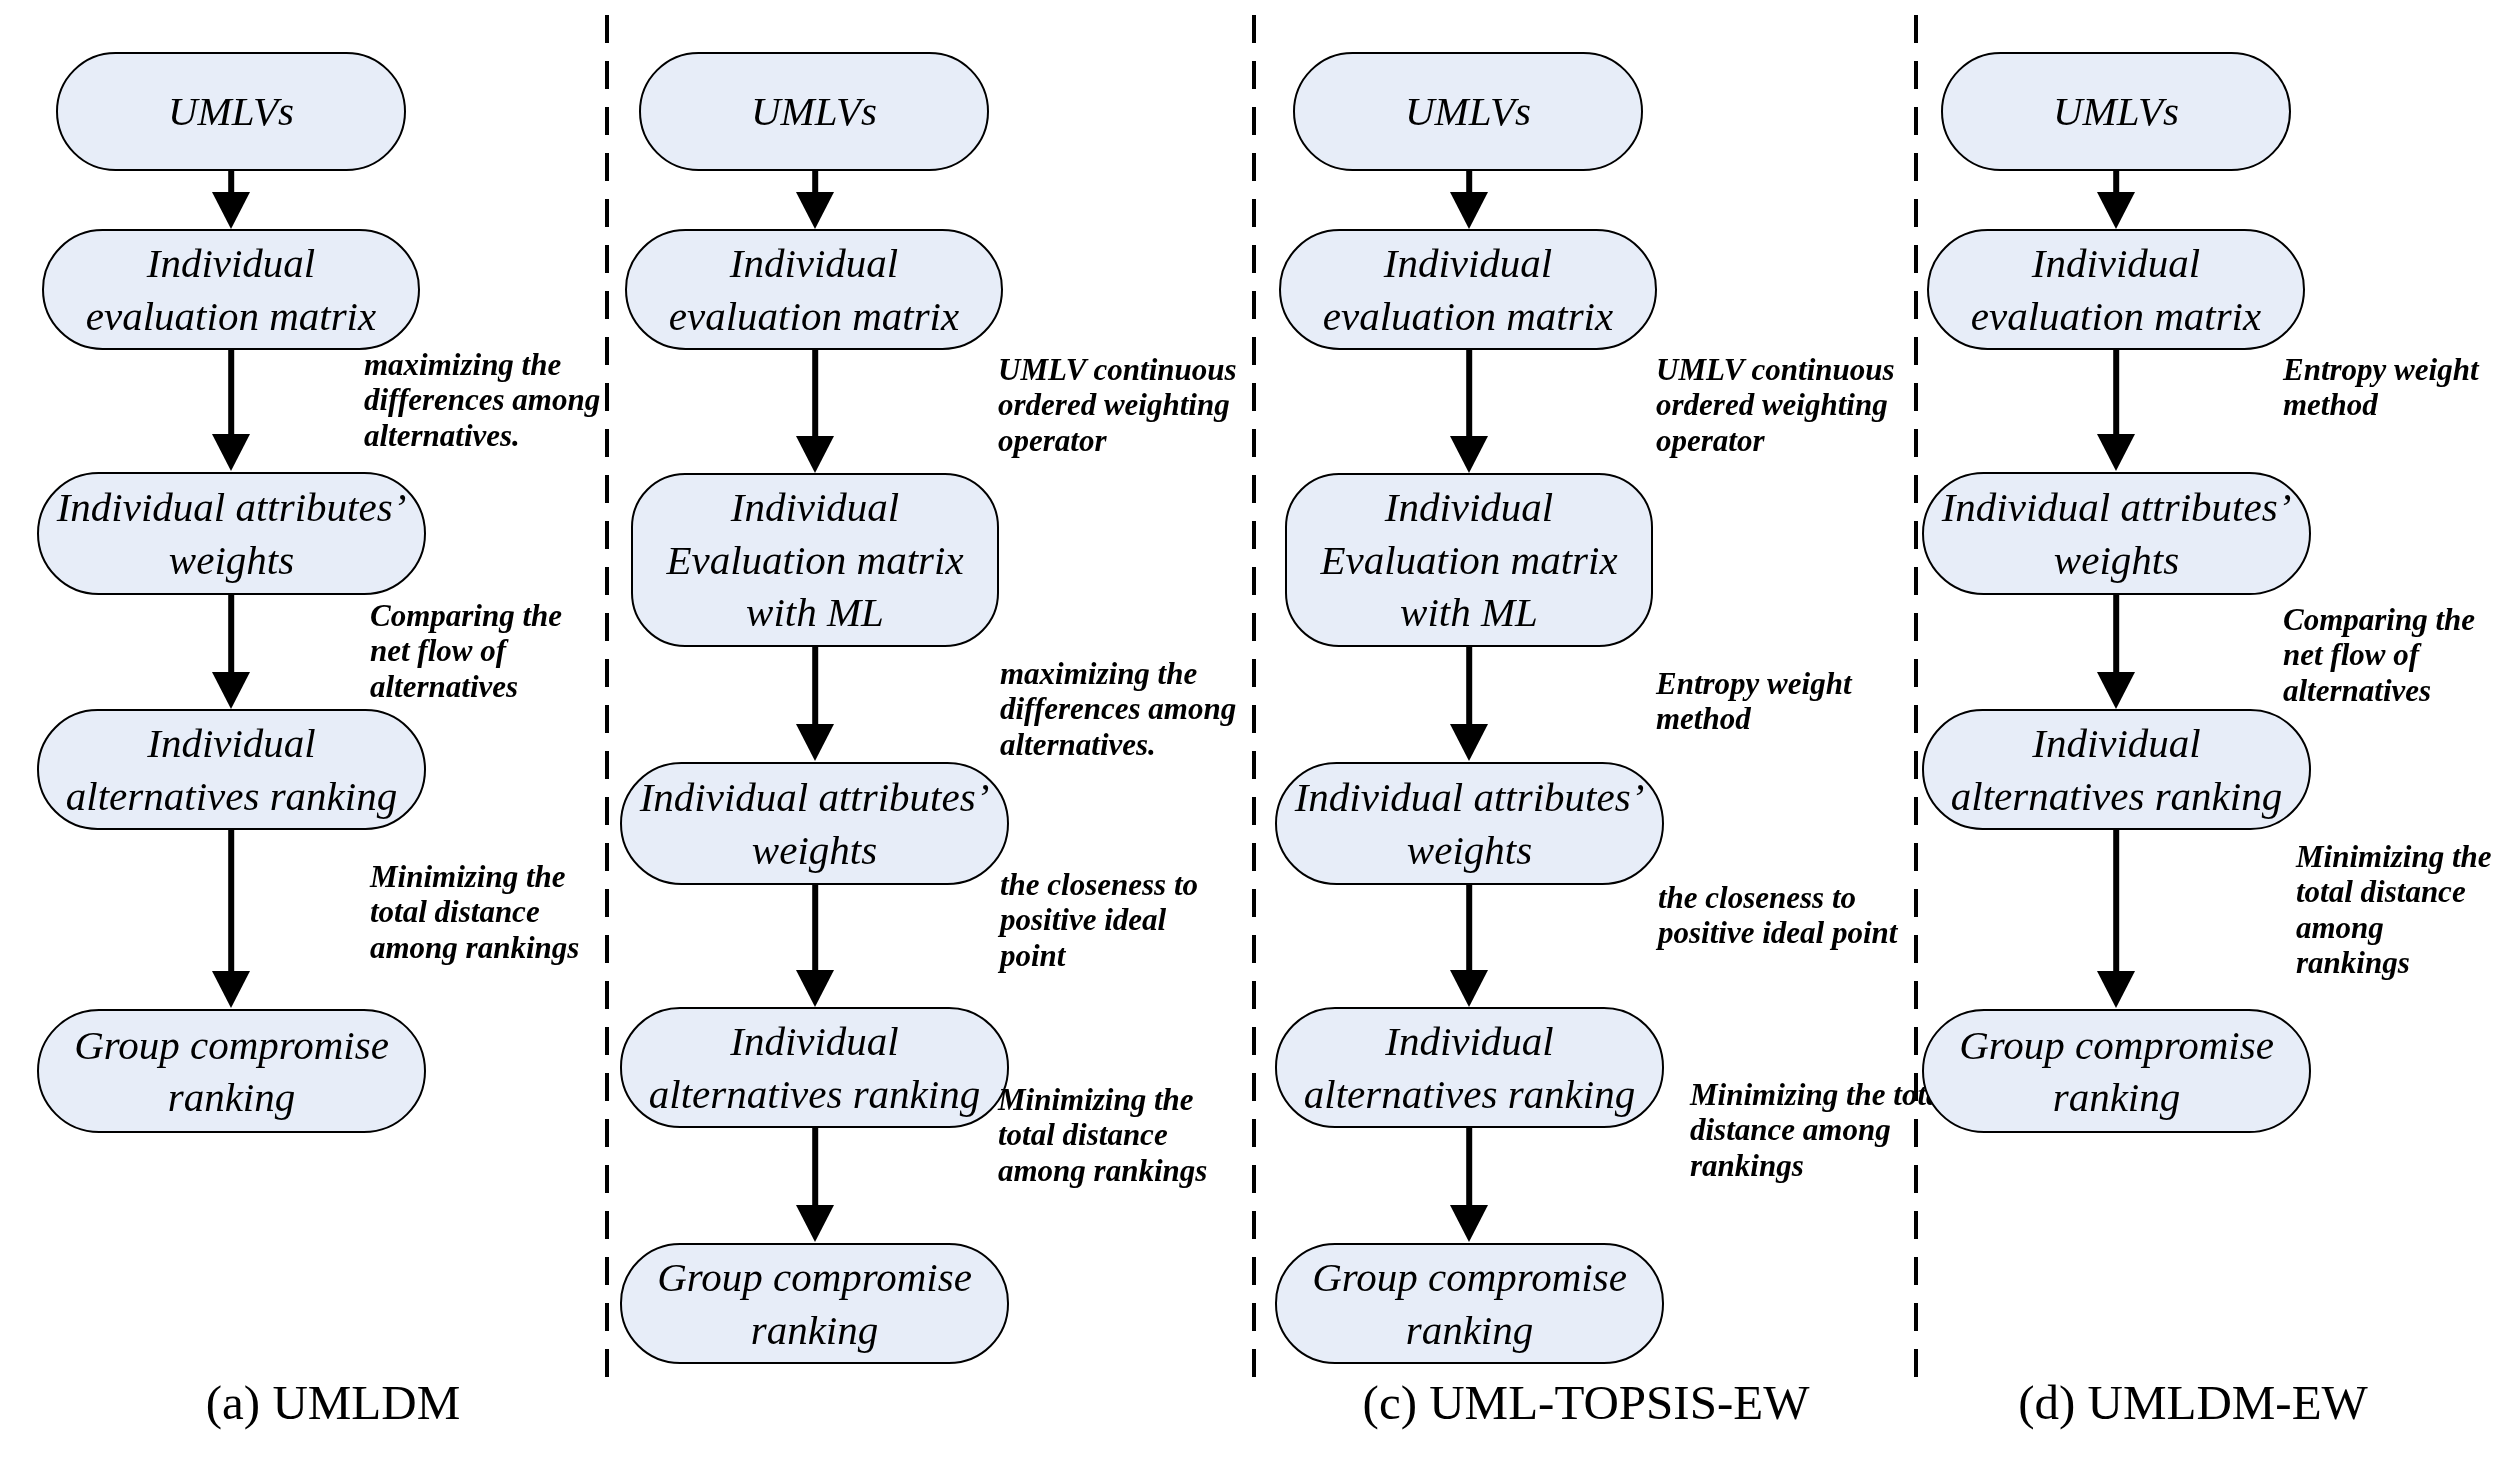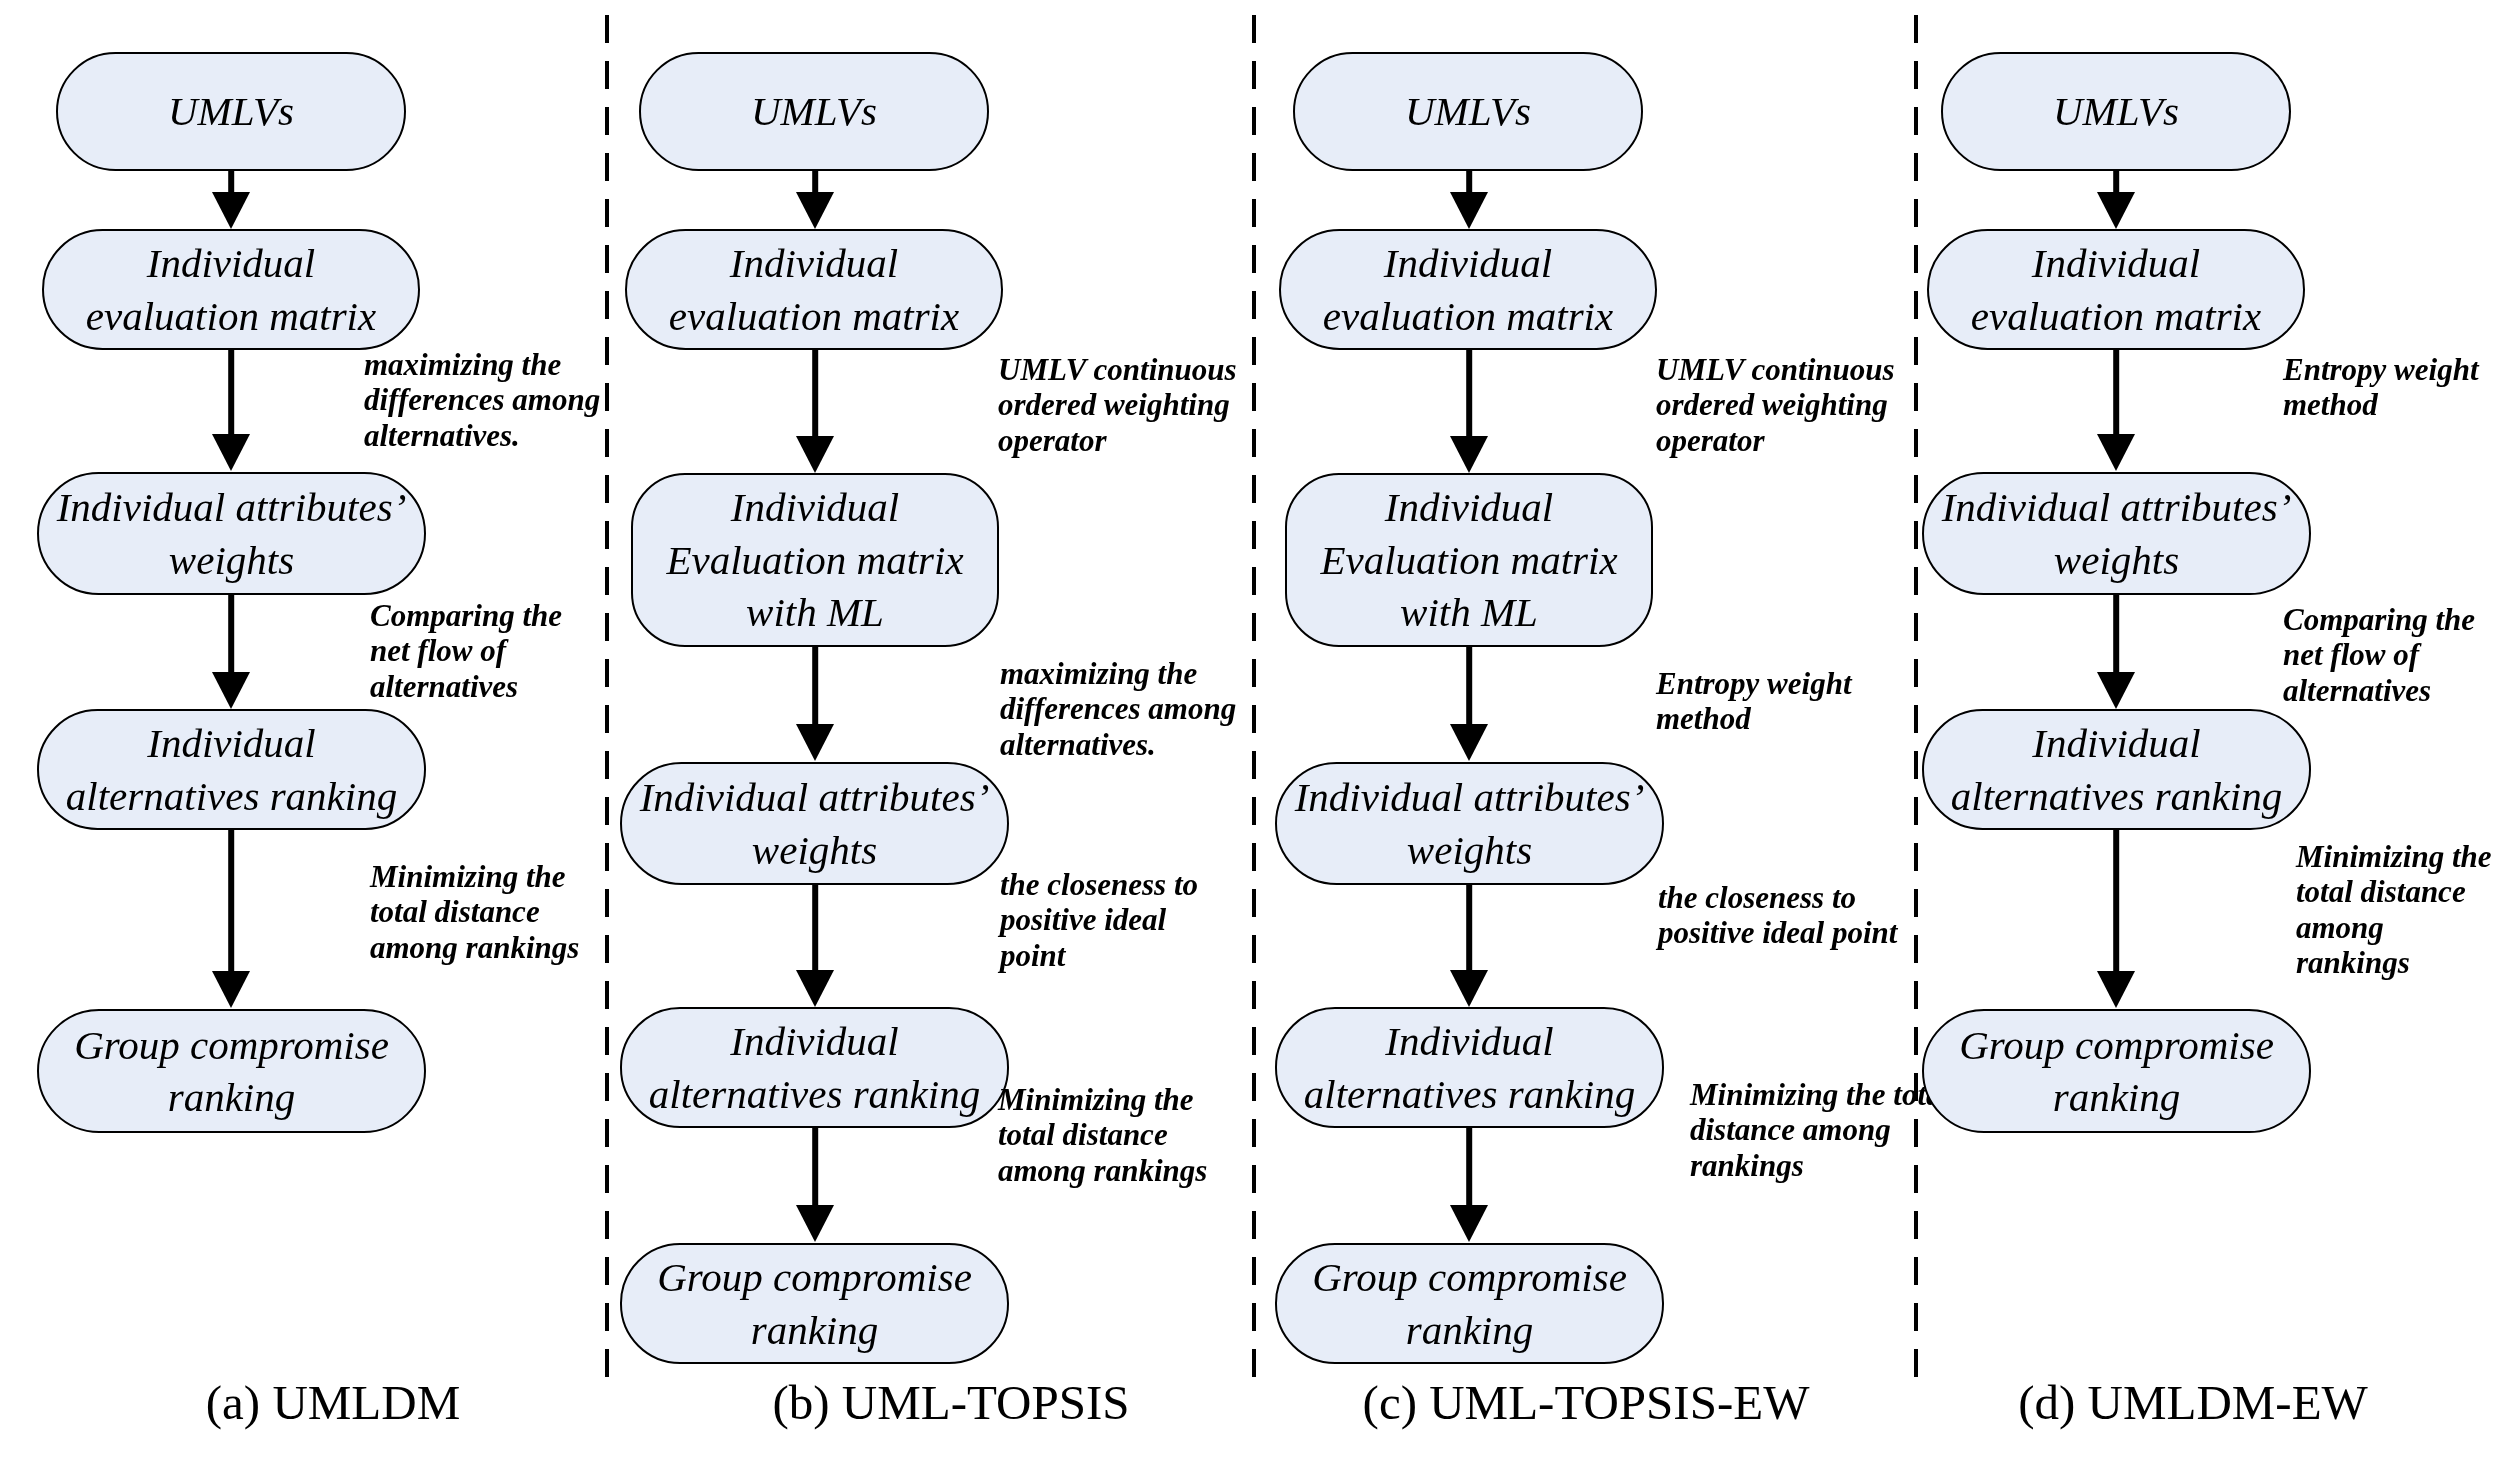--- a/index.html
+++ b/index.html
@@ -157,21 +157,20 @@
 alternatives ranking</div>
   <div class="arrow" style="left:815px; top:1128px; height:114px;">
     <div class="shaft"></div>
     <div class="head"></div>
   </div>
   <div class="annot" style="left:998px; top:1082px; width:253px;">Minimizing the
 total distance
 among rankings</div>
   <div class="node" style="left:620px; top:1243px; width:389px; height:121px; border-radius:60px;">Group compromise
 ranking</div>
-  <div class="caption" style="left:951px; top:1374px;">(b) UML-TOPSIS</div>
 
   <div class="sep" style="left:1252px;"></div>
 
   <div class="node" style="left:1293px; top:52px;   width:350px; height:119px; border-radius:60px;">UMLVs</div>
   <div class="arrow" style="left:1469px; top:171px; height:58px;">
     <div class="shaft"></div>
     <div class="head"></div>
   </div>
   <div class="node" style="left:1279px; top:229px;  width:378px; height:121px; border-radius:61px;">Individual
 evaluation matrix</div>

